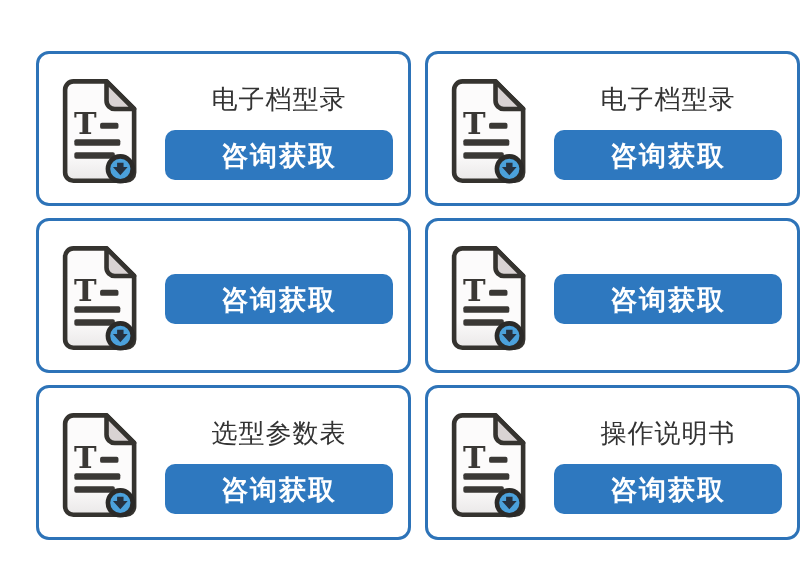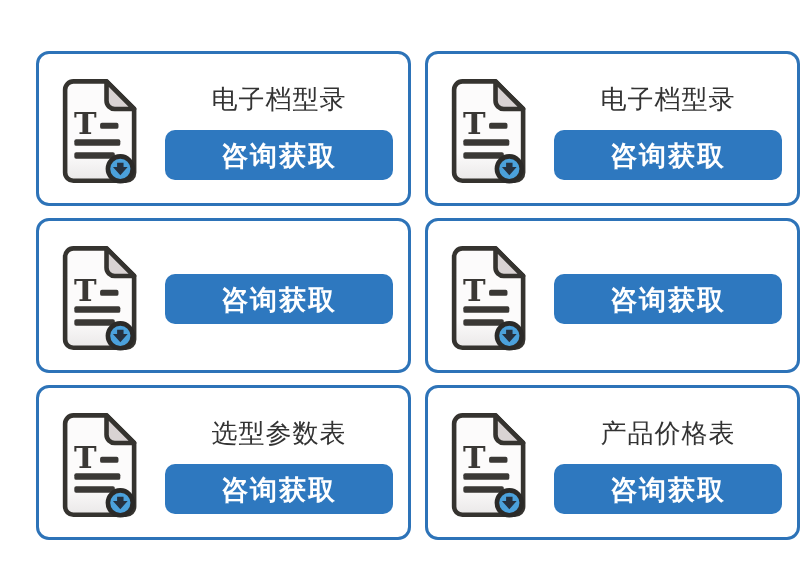--- a/index.html
+++ b/index.html
@@ -142,19 +142,19 @@
         <div class="card-title">选型参数表</div>
         <button class="consult-btn">咨询获取</button>
       </div>
     </div>
 
     <div class="card">
       <svg class="card-icon" viewBox="0 0 100 120">
           <use href="#doc-icon"></use>
         </svg>
       <div class="card-content">
-        <div class="card-title">产品价格表</div>
+        <div class="card-title">操作说明书</div>
         <button class="consult-btn">咨询获取</button>
       </div>
     </div>
 
   </div>
 </div>
 
 </body></html>

